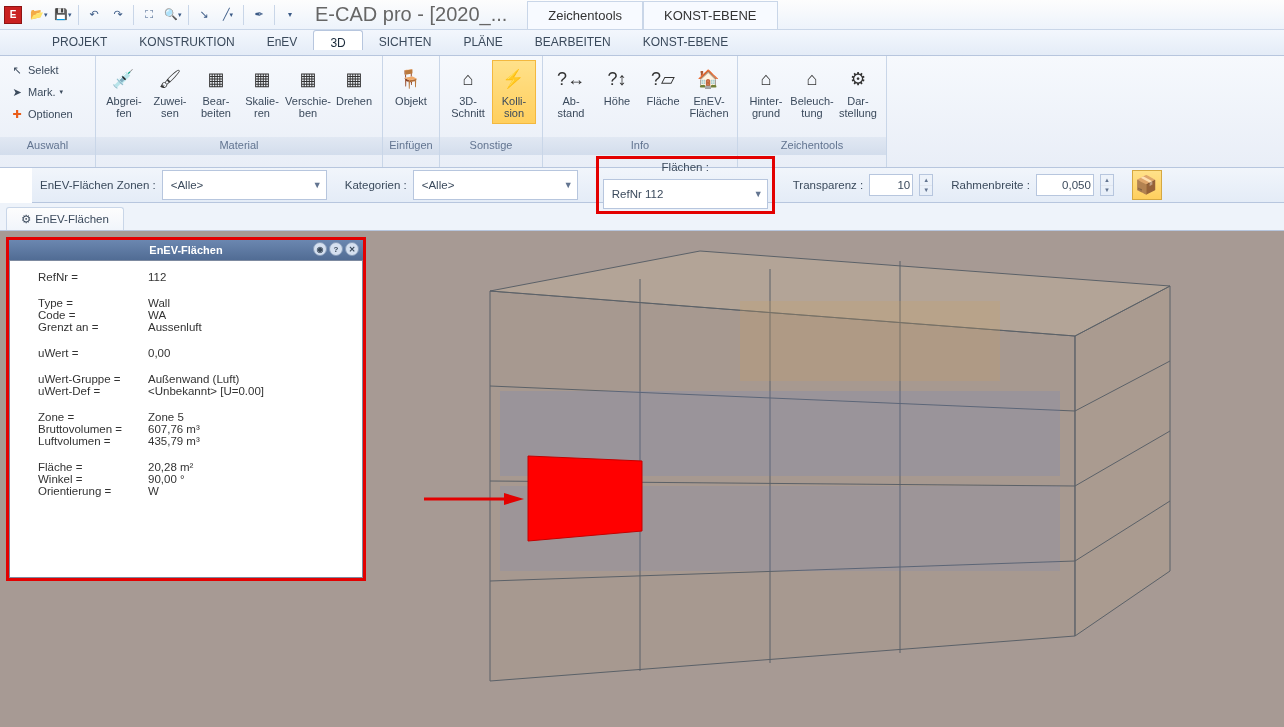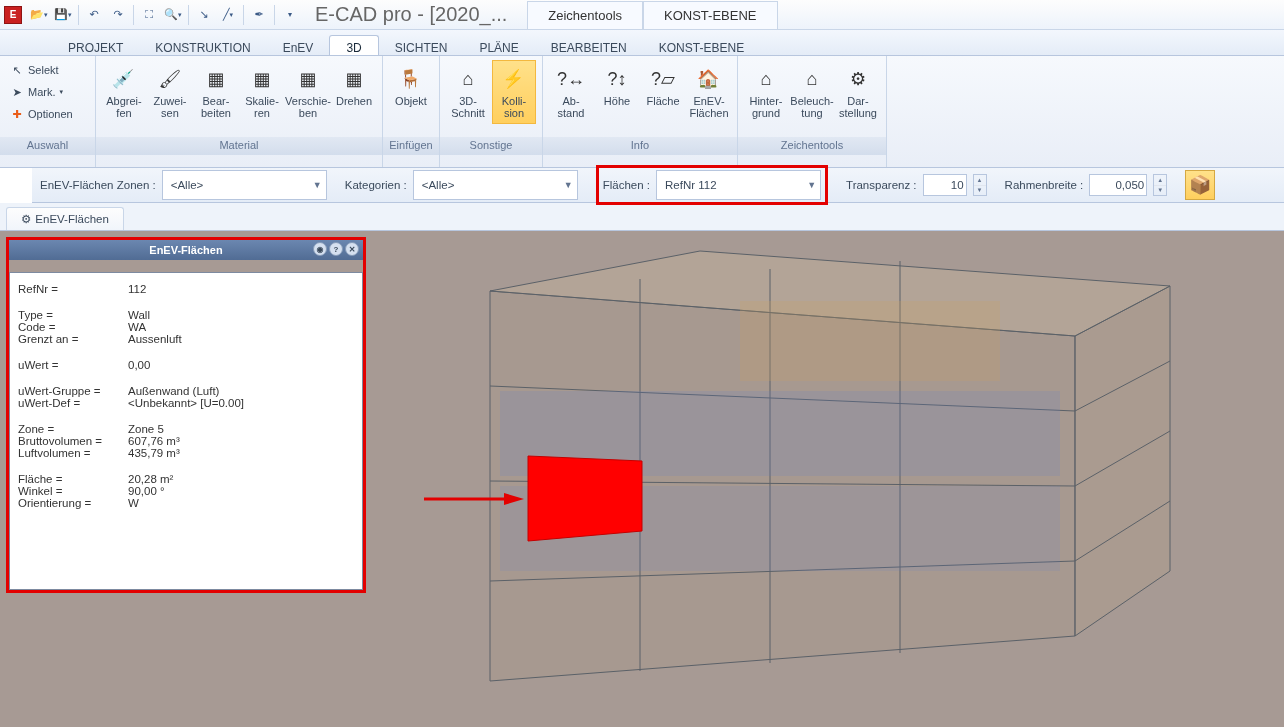--- a/index.html
+++ b/index.html
@@ -9,21 +9,21 @@
   .titlebar { display: flex; align-items: center; height: 30px; background: linear-gradient(#fdfdfd,#edf3fb); border-bottom: 1px solid #c9d6e8; padding: 0 4px; }
   .app-icon { width: 18px; height: 18px; background: #c92020; border: 1px solid #8e1313; color: #fff; font-weight: bold; font-size: 10px; display: flex; align-items: center; justify-content: center; margin-right: 6px; }
   .qat { display: flex; align-items: center; gap: 2px; }
   .qat-btn { width: 22px; height: 22px; display: flex; align-items: center; justify-content: center; border: 1px solid transparent; color: #3b5a86; }
   .qat-sep { width: 1px; height: 20px; background: #c9d6e8; margin: 0 2px; }
   .titlebar-title { margin-left: 14px; font-size: 20px; color: #666; white-space: nowrap; }
   .titlebar-contexttabs { margin-left: 20px; display: flex; gap: 0; }
   .cx-tab { padding: 6px 20px; font-size: 13px; background: #f7faff; border: 1px solid #c9d6e8; border-bottom: none; }
 
   
-  .menubar { display: flex; align-items: flex-end; height: 26px; background: linear-gradient(#f3f7fd,#e4ecf7); border-bottom: 1px solid #b7c6de; padding-left: 52px; }
+  .menubar { display: flex; align-items: flex-start; height: 26px; background: linear-gradient(#f3f7fd,#e4ecf7); border-bottom: 1px solid #b7c6de; padding-left: 36px; }
   .menu-item { padding: 5px 16px 0 16px; font-size: 12px; color: #3b4a5c; }
   .menu-item.active { background: #fff; border: 1px solid #b7c6de; border-bottom: none; border-top-left-radius: 3px; border-top-right-radius: 3px; color: #1a2a3a; }
 
   
   .ribbon { display: flex; align-items: stretch; height: 112px; background: linear-gradient(#f6f9fd,#e9eef7); border-bottom: 1px solid #b7c6de; }
   .ribbon-group { display: flex; flex-direction: column; justify-content: space-between; border-right: 1px solid #c9d6e8; padding: 4px 6px 0 6px; }
   .ribbon-group-buttons { display: flex; gap: 2px; flex: 1; align-items: flex-start; }
   .ribbon-group-buttons.col { flex-direction: column; }
   .ribbon-group-title { text-align: center; font-size: 11px; color: #627490; padding: 2px 0 4px 0; background: linear-gradient(#e1e8f3,#d3ddec); margin: 12px -6px; }
   .big-btn { width: 44px; display: flex; flex-direction: column; align-items: center; padding: 4px 2px; border: 1px solid transparent; text-align: center; line-height: 12px; }
@@ -34,37 +34,37 @@
   .small-row .si { width: 14px; text-align: center; }
 
   
   .optbar { height: 35px; background: linear-gradient(#f1f5fb,#e4ecf7); border-bottom: 1px solid #b7c6de; display: flex; align-items: center; padding: 0 8px; gap: 6px; font-size: 11.5px; color: #3b4a5c; margin-left: 32px; }
   .opt-dd { background: #fff; border: 1px solid #b7c6de; height: 30px; display: flex; align-items: center; padding: 0 4px 0 8px; min-width: 120px; justify-content: space-between; }
   .opt-dd .chev { color: #627490; font-size: 9px; }
   .opt-num { background: #fff; border: 1px solid #b7c6de; height: 22px; width: 44px; text-align: right; padding: 0 2px; display: flex; align-items: center; justify-content: flex-end; }
   .spin { display: flex; flex-direction: column; border: 1px solid #b7c6de; height: 22px; width: 14px; }
   .spin span { flex: 1; display: flex; align-items: center; justify-content: center; font-size: 6px; color: #627490; border-bottom: 1px solid #e1e6ef; }
   .spin span:last-child { border-bottom: none; }
-  .red-highlight { border: 3px solid #e30000; padding: 2px 4px; display: flex; align-items: center; gap: 6px; }
+  .red-highlight { border: 3px solid #e30000; padding: 2px 4px; display: flex; align-items: center; gap: 6px; flex-direction: column; }
   .cube-btn { width: 30px; height: 30px; background: linear-gradient(#ffe18a,#ffcf5e); border: 1px solid #d5a842; display: flex; align-items: center; justify-content: center; font-size: 18px; }
 
   
   .tabstrip { height: 28px; background: #eef3fa; border-bottom: 1px solid #b7c6de; display: flex; align-items: flex-end; padding-left: 6px; }
   .doc-tab { display: flex; align-items: center; gap: 4px; padding: 4px 14px; background: linear-gradient(#fdfdfd,#f1f5fb); border: 1px solid #c9d6e8; border-bottom: none; border-top-left-radius: 3px; border-top-right-radius: 3px; font-size: 11.5px; color: #3b4a5c; }
 
   
   .viewport { position: relative; width: 1284px; height: 496px; background: #a79a94; }
   .viewport svg.model { position: absolute; left: 0; top: 0; }
 
   
   .panel-container { position: absolute; left: 6px; top: 6px; width: 360px; border: 3px solid #e30000; }
   .panel-header { height: 20px; background: linear-gradient(#6b87b0,#516c94); color: #fff; font-weight: bold; font-size: 11px; display: flex; align-items: center; justify-content: center; position: relative; }
   .panel-header-icons { position: absolute; right: 4px; top: 2px; display: flex; gap: 2px; }
   .panel-header-icons span { width: 14px; height: 14px; background: #d5e0f0; border: 1px solid #869bb9; border-radius: 7px; font-size: 8px; display: flex; align-items: center; justify-content: center; color: #3b4a5c; }
-  .panel-body { background: #fff; border: 1px solid #7d8aa0; padding: 10px 8px; font-size: 11.5px; margin-top: 12px; }
+  .panel-body { background: #fff; border: 1px solid #7d8aa0; padding: 10px 28px; font-size: 11.5px; }
   .prop-row { display: flex; }
   .prop-row .k { width: 110px; }
   .prop-row .v { flex: 1; }
   .prop-gap { height: 14px; }
 
   
   .red-arrow { position: absolute; left: 424px; top: 258px; }
 </style>
 </head>
 <body>

